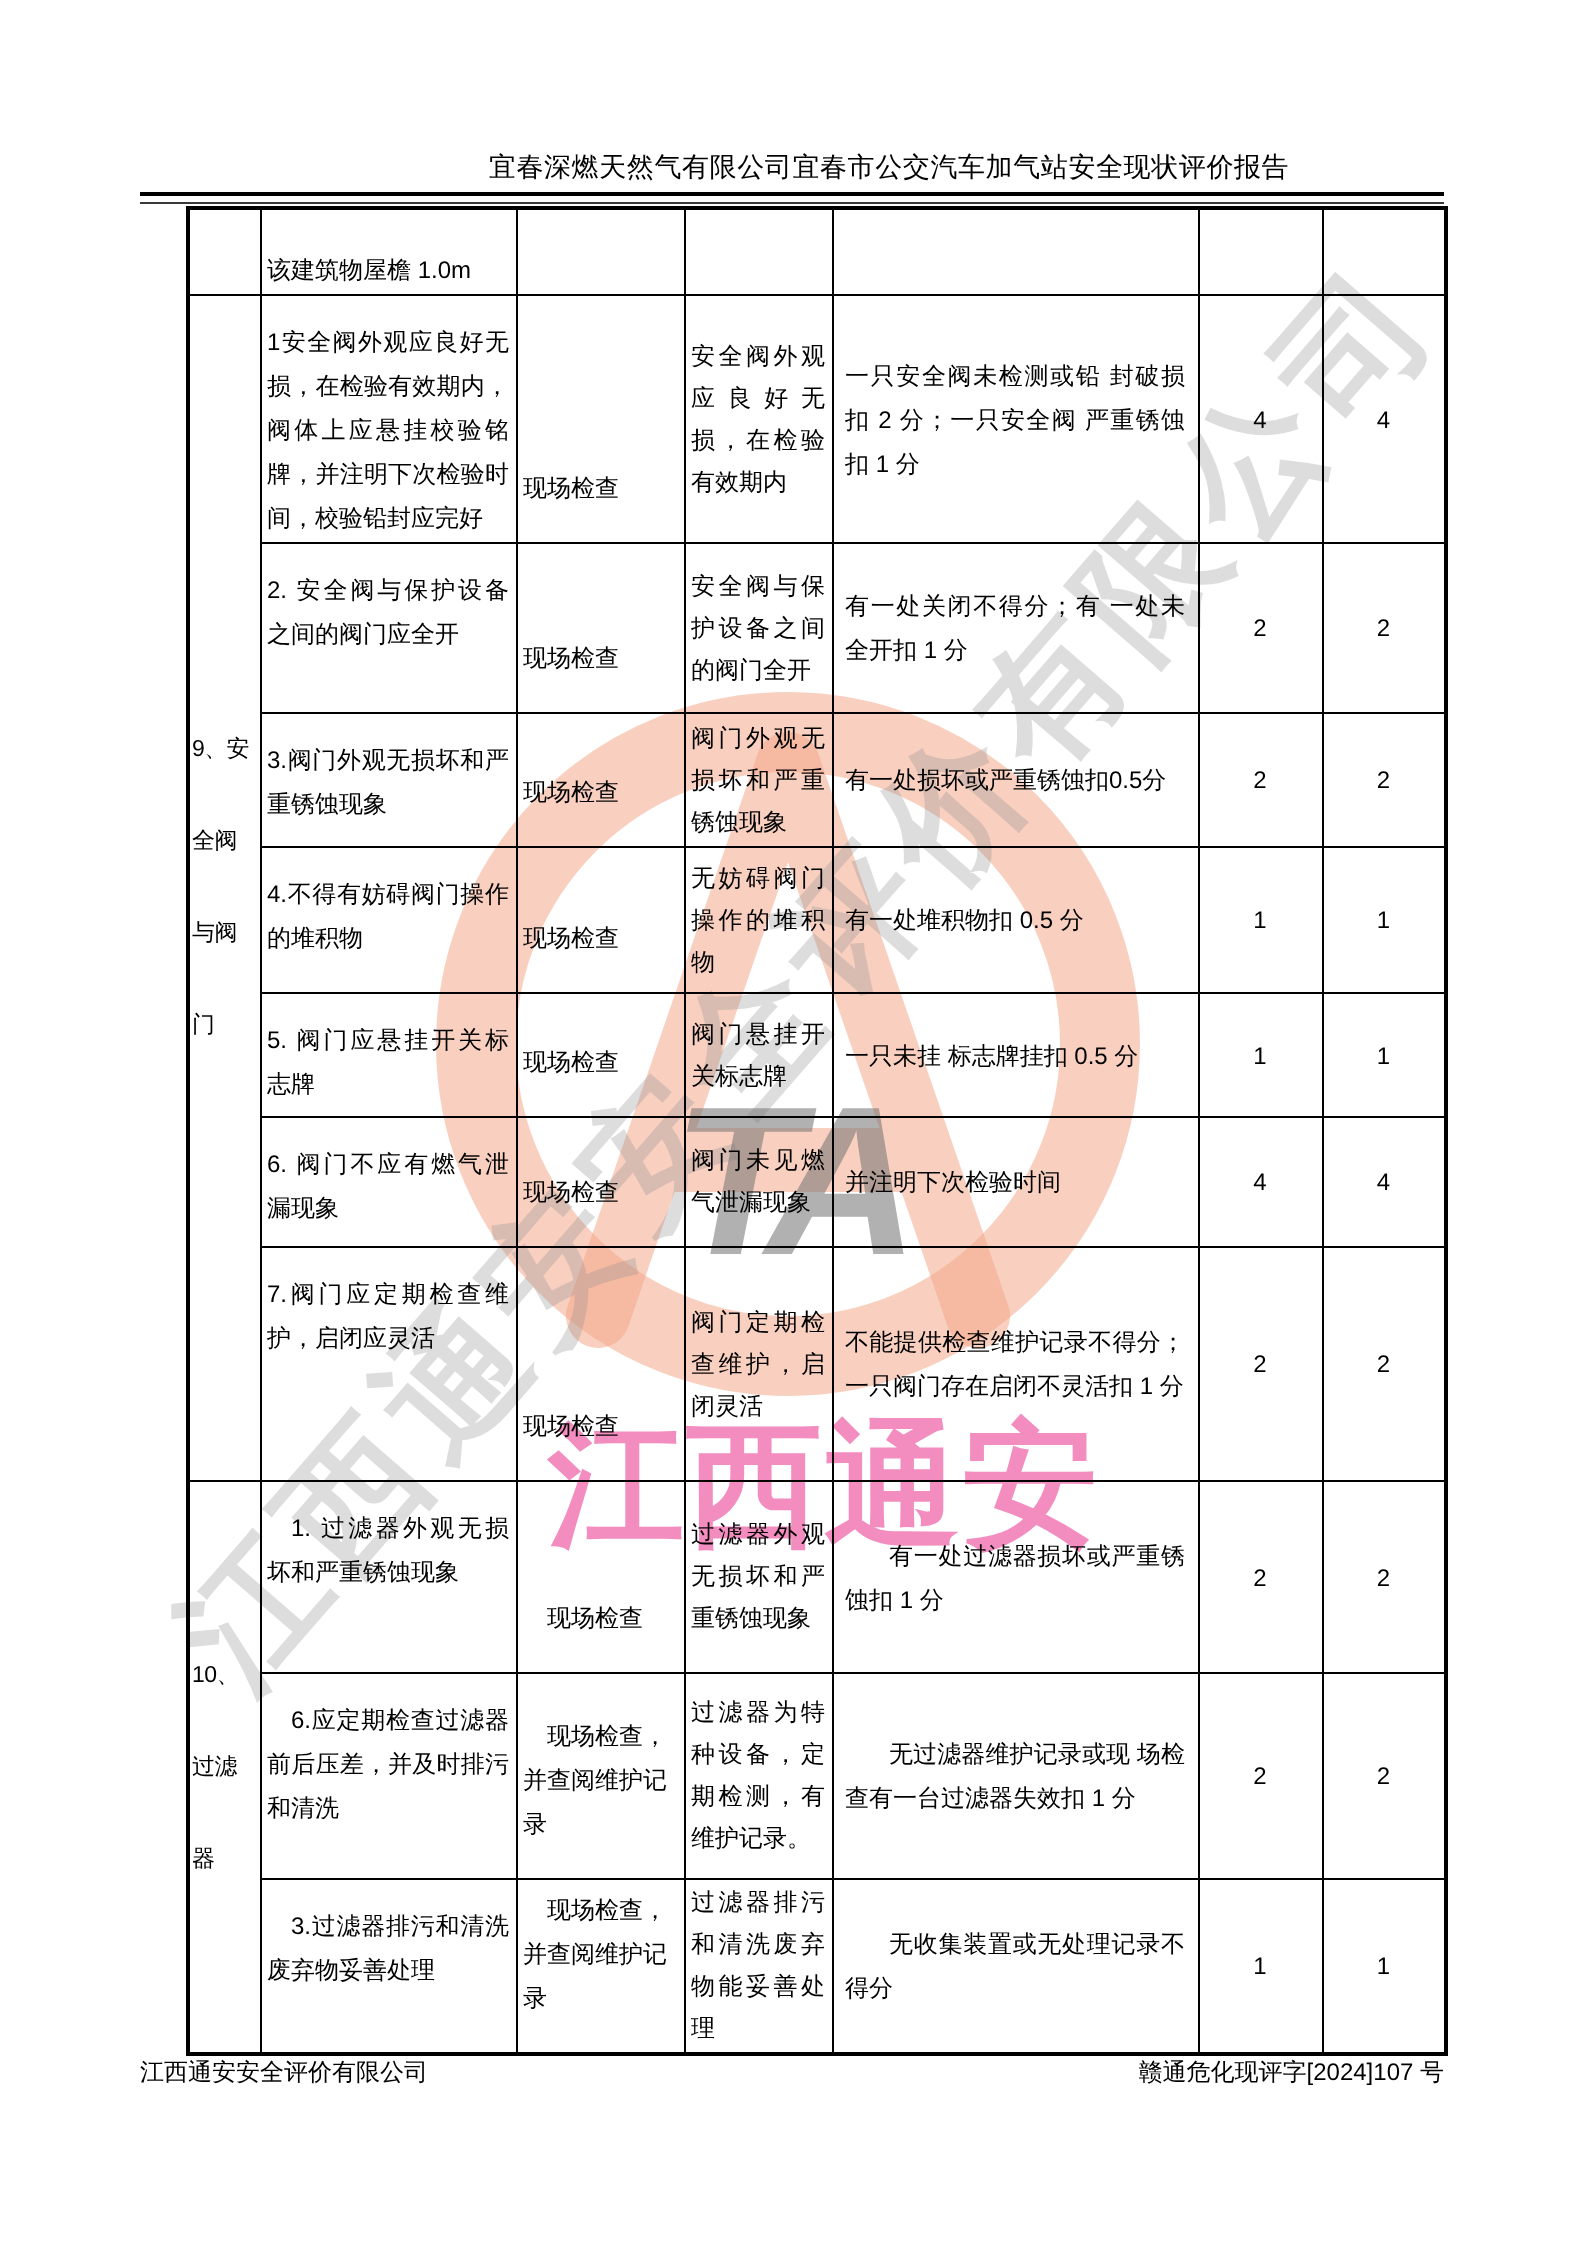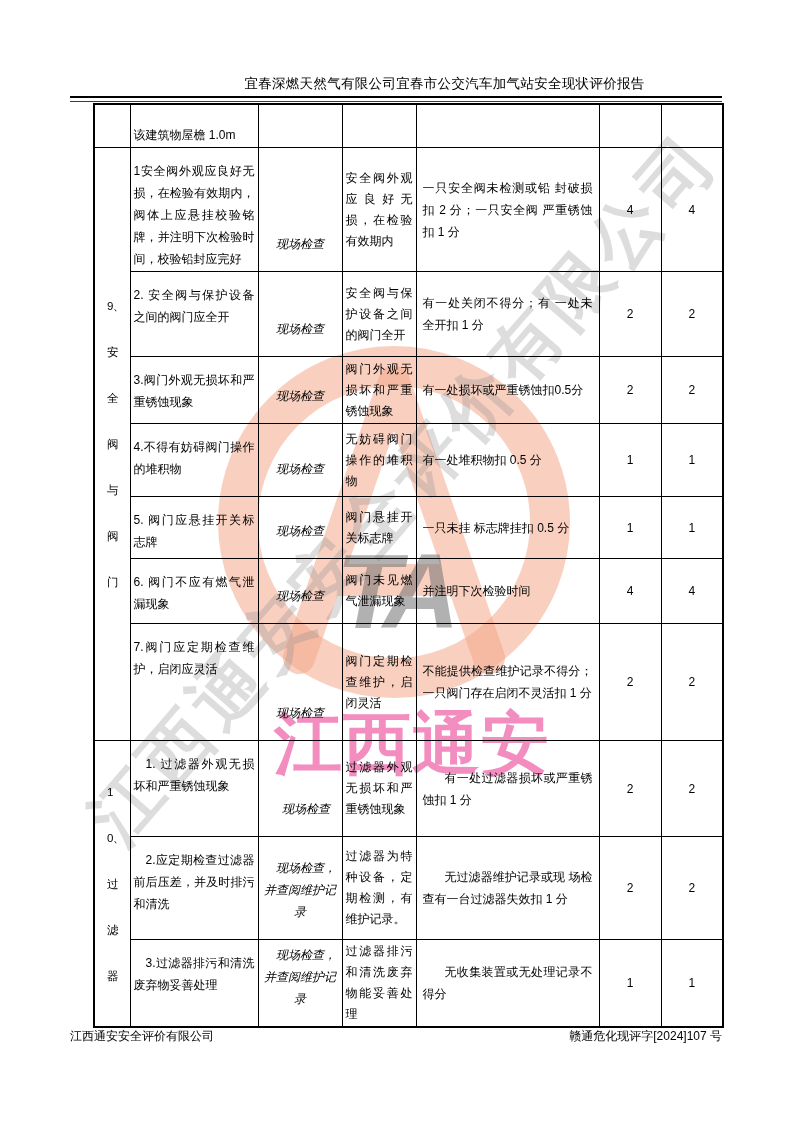--- a/index.html
+++ b/index.html
@@ -50,25 +50,25 @@
     overflow:hidden; line-height:22px; word-break:break-all;
   }
   .doc-table { border:2px solid #000; }
 
   tr.r0{height:30px} tr.r1{height:112px} tr.r2{height:85px} tr.r3{height:67px}
   tr.r4{height:73px} tr.r5{height:62px} tr.r6{height:65px} tr.r7{height:117px}
   tr.r8{height:96px} tr.r9{height:103px} tr.r10{height:83px}
 
   td.cat {
     font-size:11.5px; letter-spacing:-0.3px; line-height:46px;
-    text-align:left; padding:0 12px; vertical-align:middle;
+    text-align:left; padding:0 1px; vertical-align:middle;
   }
   td.item   { vertical-align:top; padding-top:12px; text-align:justify; }
   td.cont   { vertical-align:middle; padding-top:19px; }
-  td.method { vertical-align:bottom; padding-bottom:16px; text-align:center;font-style:italic; }
+  td.method { vertical-align:bottom; padding-bottom:16px; text-align:left; }
   td.finding{ text-align:justify; line-height:21px;margin-top:46px; }
   td.deduct { text-align:justify; padding:2px 6px; }
   td.score  { text-align:center; }
   .ind1 { text-indent:12px; }
   .ind2 { text-indent:22px; }
 
   
   .footer {
     position:absolute; top:1028px; left:70px; width:652px; z-index:2;
     font-size:12px; height:18px;
@@ -175,21 +175,21 @@
       <tr class="r8">
         <td class="cat" rowspan="3">10、过滤器</td>
         <td class="item ind1">1.  过滤器外观无损坏和严重锈蚀现象</td>
         <td class="method ind1">现场检查</td>
         <td class="finding">过滤器外观无损坏和严重锈蚀现象</td>
         <td class="deduct ind2">有一处过滤器损坏或严重锈蚀扣 1 分</td>
         <td class="score">2</td>
         <td class="score">2</td>
       </tr>
       <tr class="r9">
-        <td class="item ind1">2.应定期检查过滤器前后压差，并及时排污和清洗</td>
+        <td class="item ind1">6.应定期检查过滤器前后压差，并及时排污和清洗</td>
         <td class="method ind1">现场检查，并查阅维护记录</td>
         <td class="finding">过滤器为特种设备，定期检测，有维护记录。</td>
         <td class="deduct ind2">无过滤器维护记录或现 场检查有一台过滤器失效扣 1 分</td>
         <td class="score">2</td>
         <td class="score">2</td>
       </tr>
       <tr class="r10">
         <td class="item ind1">3.过滤器排污和清洗废弃物妥善处理</td>
         <td class="method ind1">现场检查，并查阅维护记录</td>
         <td class="finding">过滤器排污和清洗废弃物能妥善处理</td>

